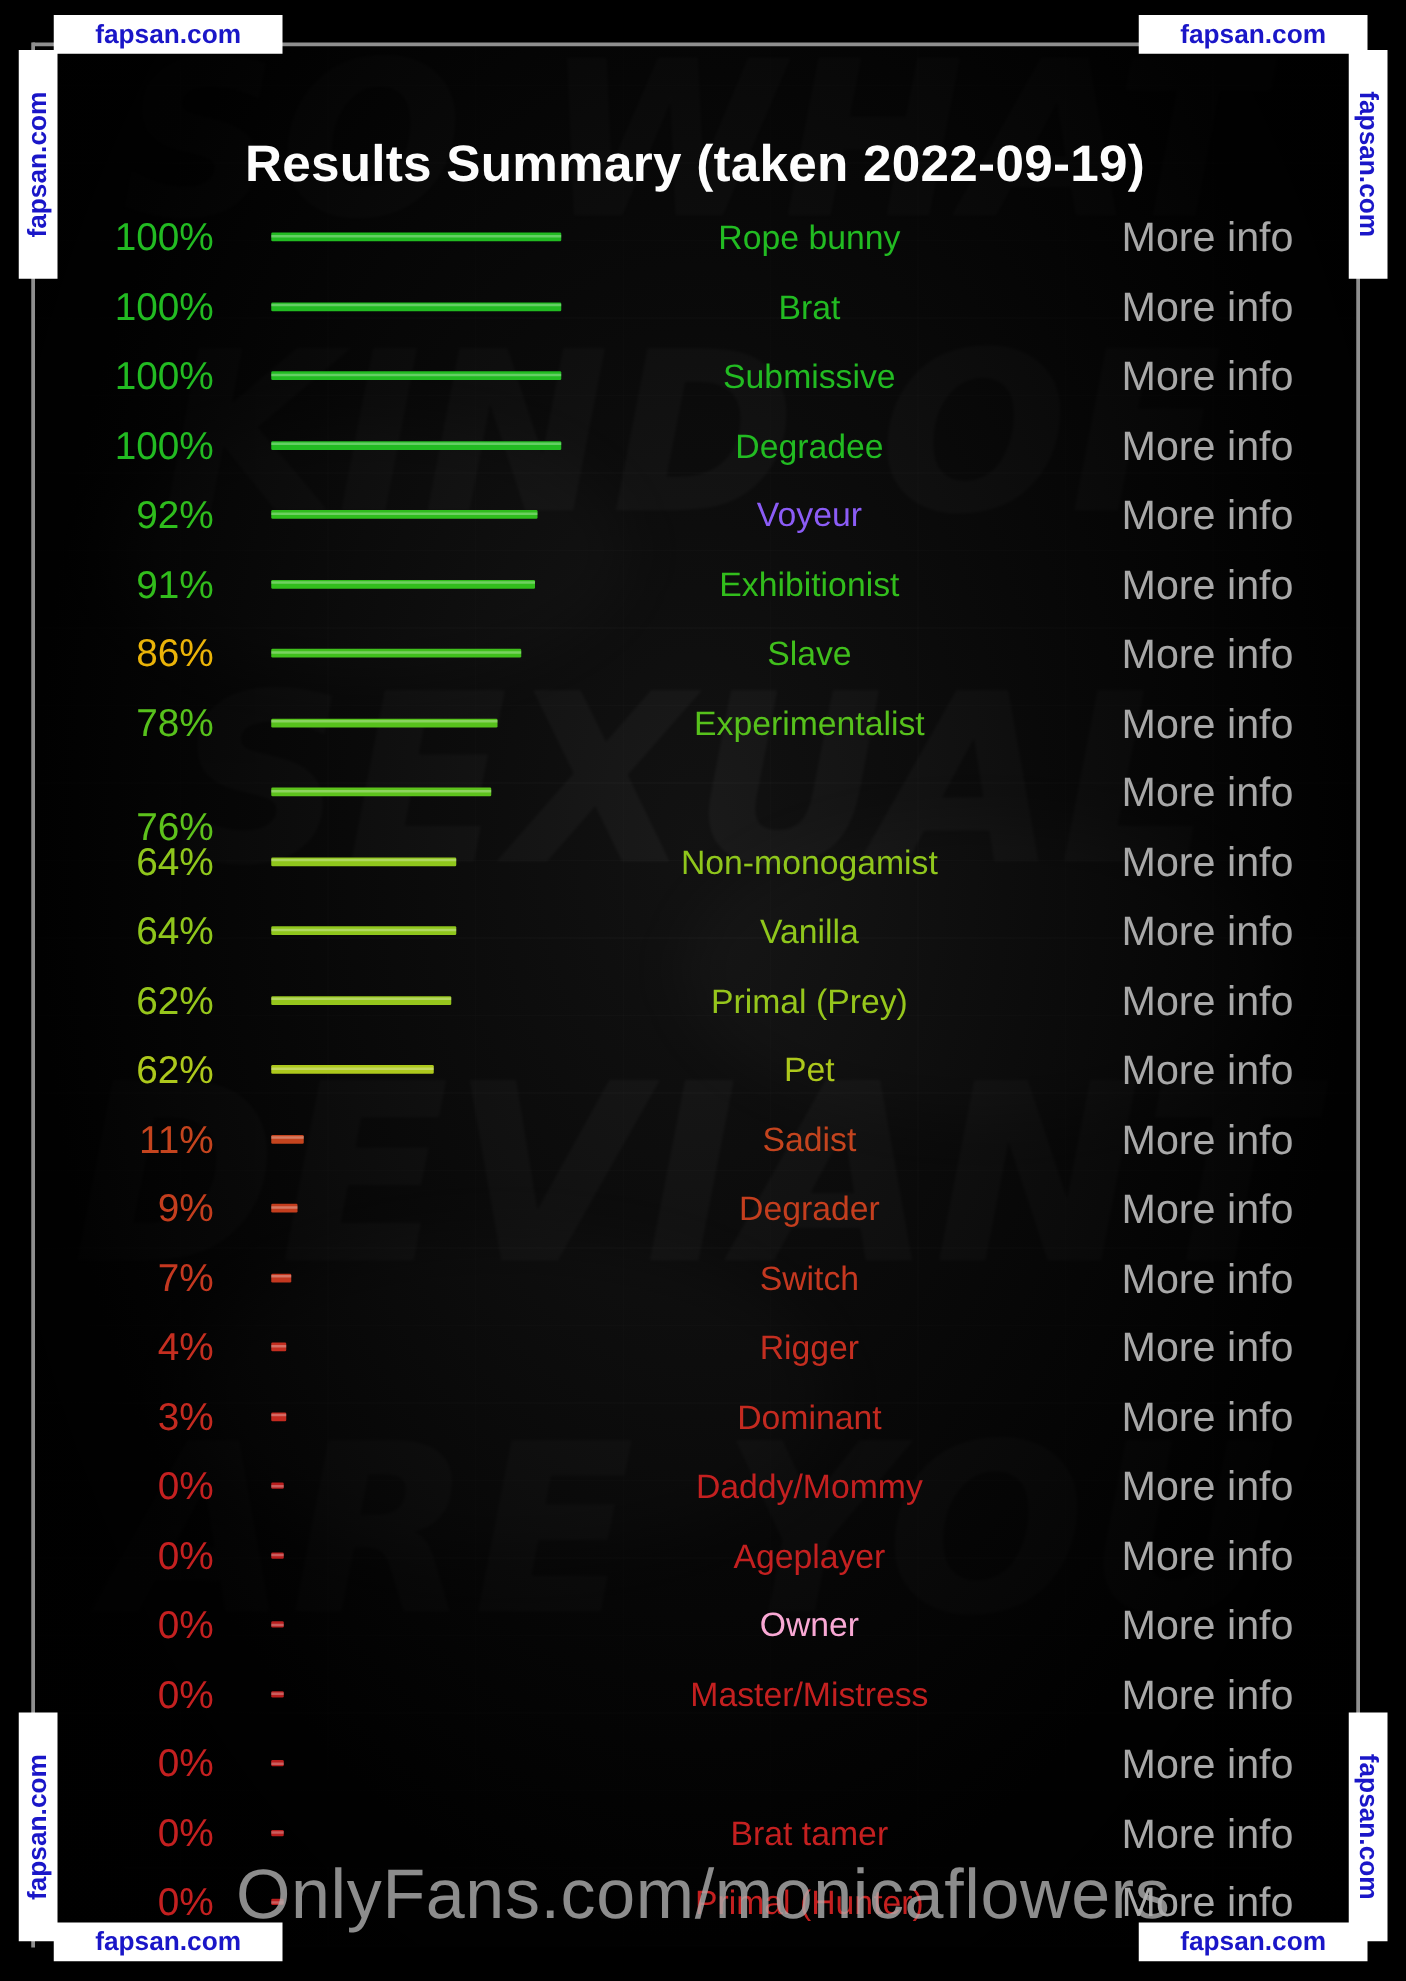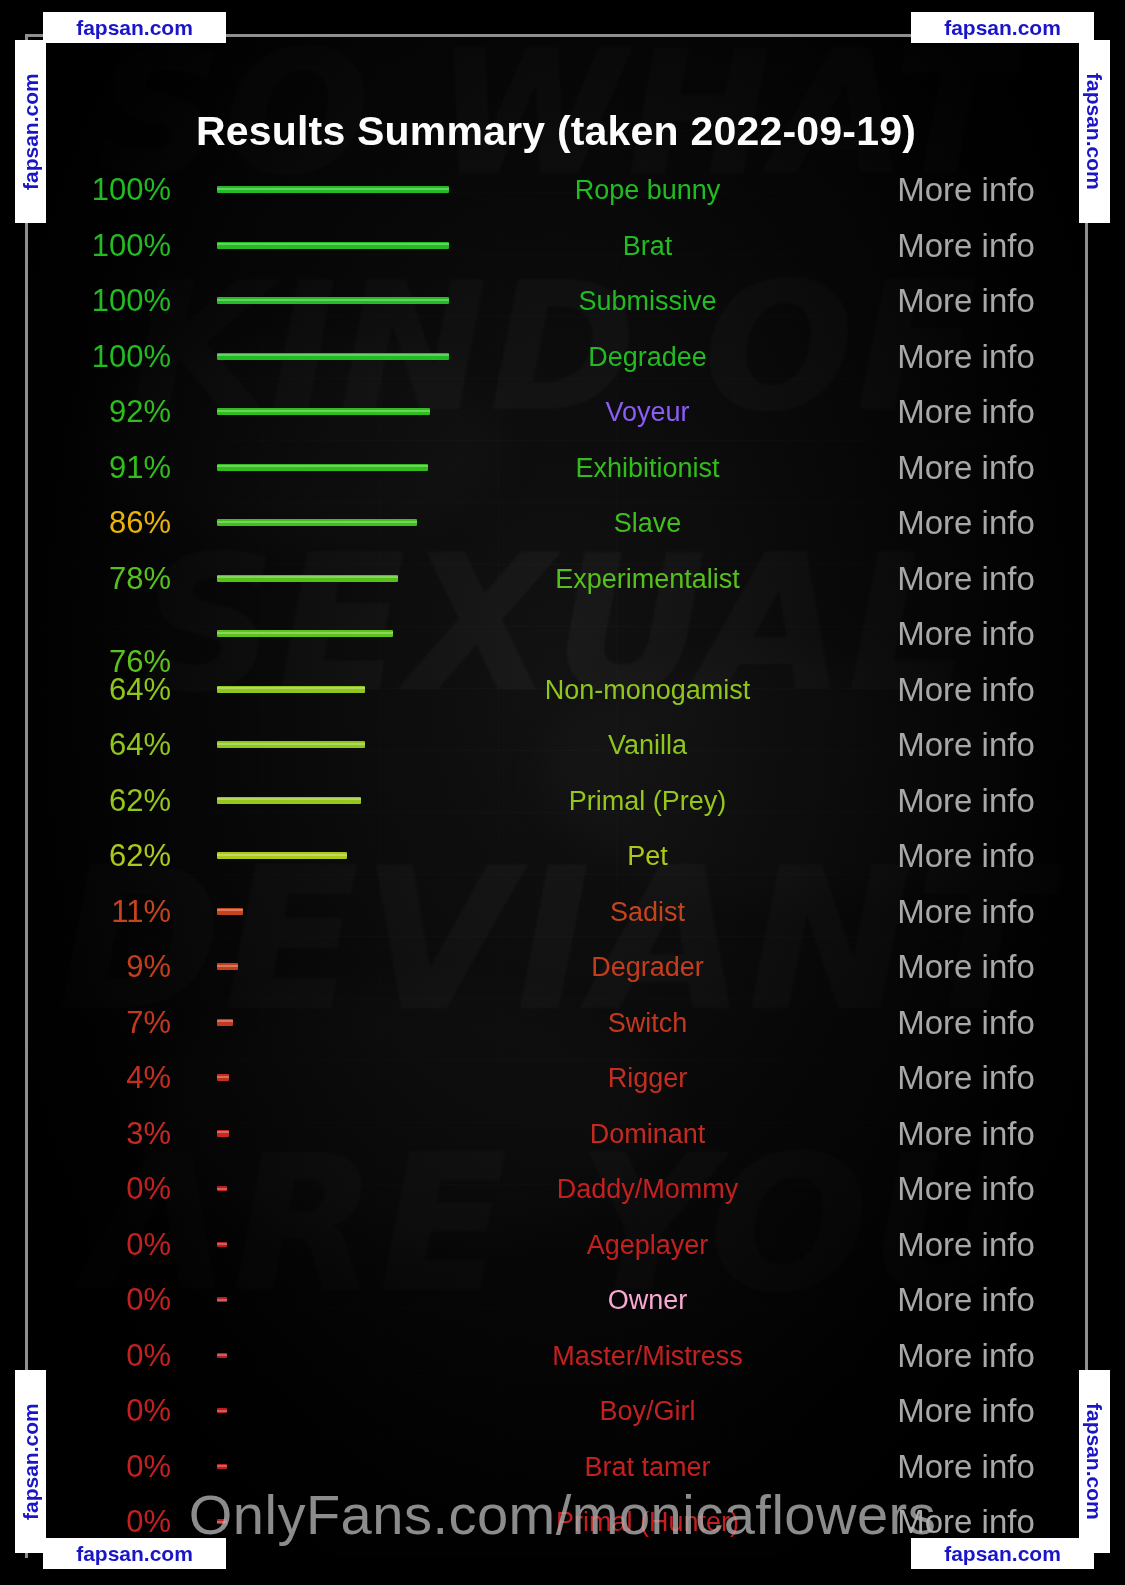--- a/index.html
+++ b/index.html
@@ -265,21 +265,20 @@
             <div class="bar" style="width: 10px; background: rgb(196, 32, 32); height: 5px; top: 20px; opacity: 0.95;"></div>
           </div>
           <div class="lbl" style="color: rgb(196, 32, 32);">Master/Mistress</div>
           <div class="info">More info</div>
         </div>
         <div class="row">
           <div class="pct" style="color: rgb(196, 32, 32);">0%</div>
           <div class="bartrack">
             <div class="bar" style="width: 10px; background: rgb(196, 32, 32); height: 5px; top: 20px; opacity: 0.95;"></div>
           </div>
-          <div class="lbl" style="color: rgb(196, 32, 32);">Boy/Girl</div>
           <div class="info">More info</div>
         </div>
         <div class="row">
           <div class="pct" style="color: rgb(196, 32, 32);">0%</div>
           <div class="bartrack">
             <div class="bar" style="width: 10px; background: rgb(196, 32, 32); height: 5px; top: 20px; opacity: 0.95;"></div>
           </div>
           <div class="lbl" style="color: rgb(196, 32, 32);">Brat tamer</div>
           <div class="info">More info</div>
         </div>

